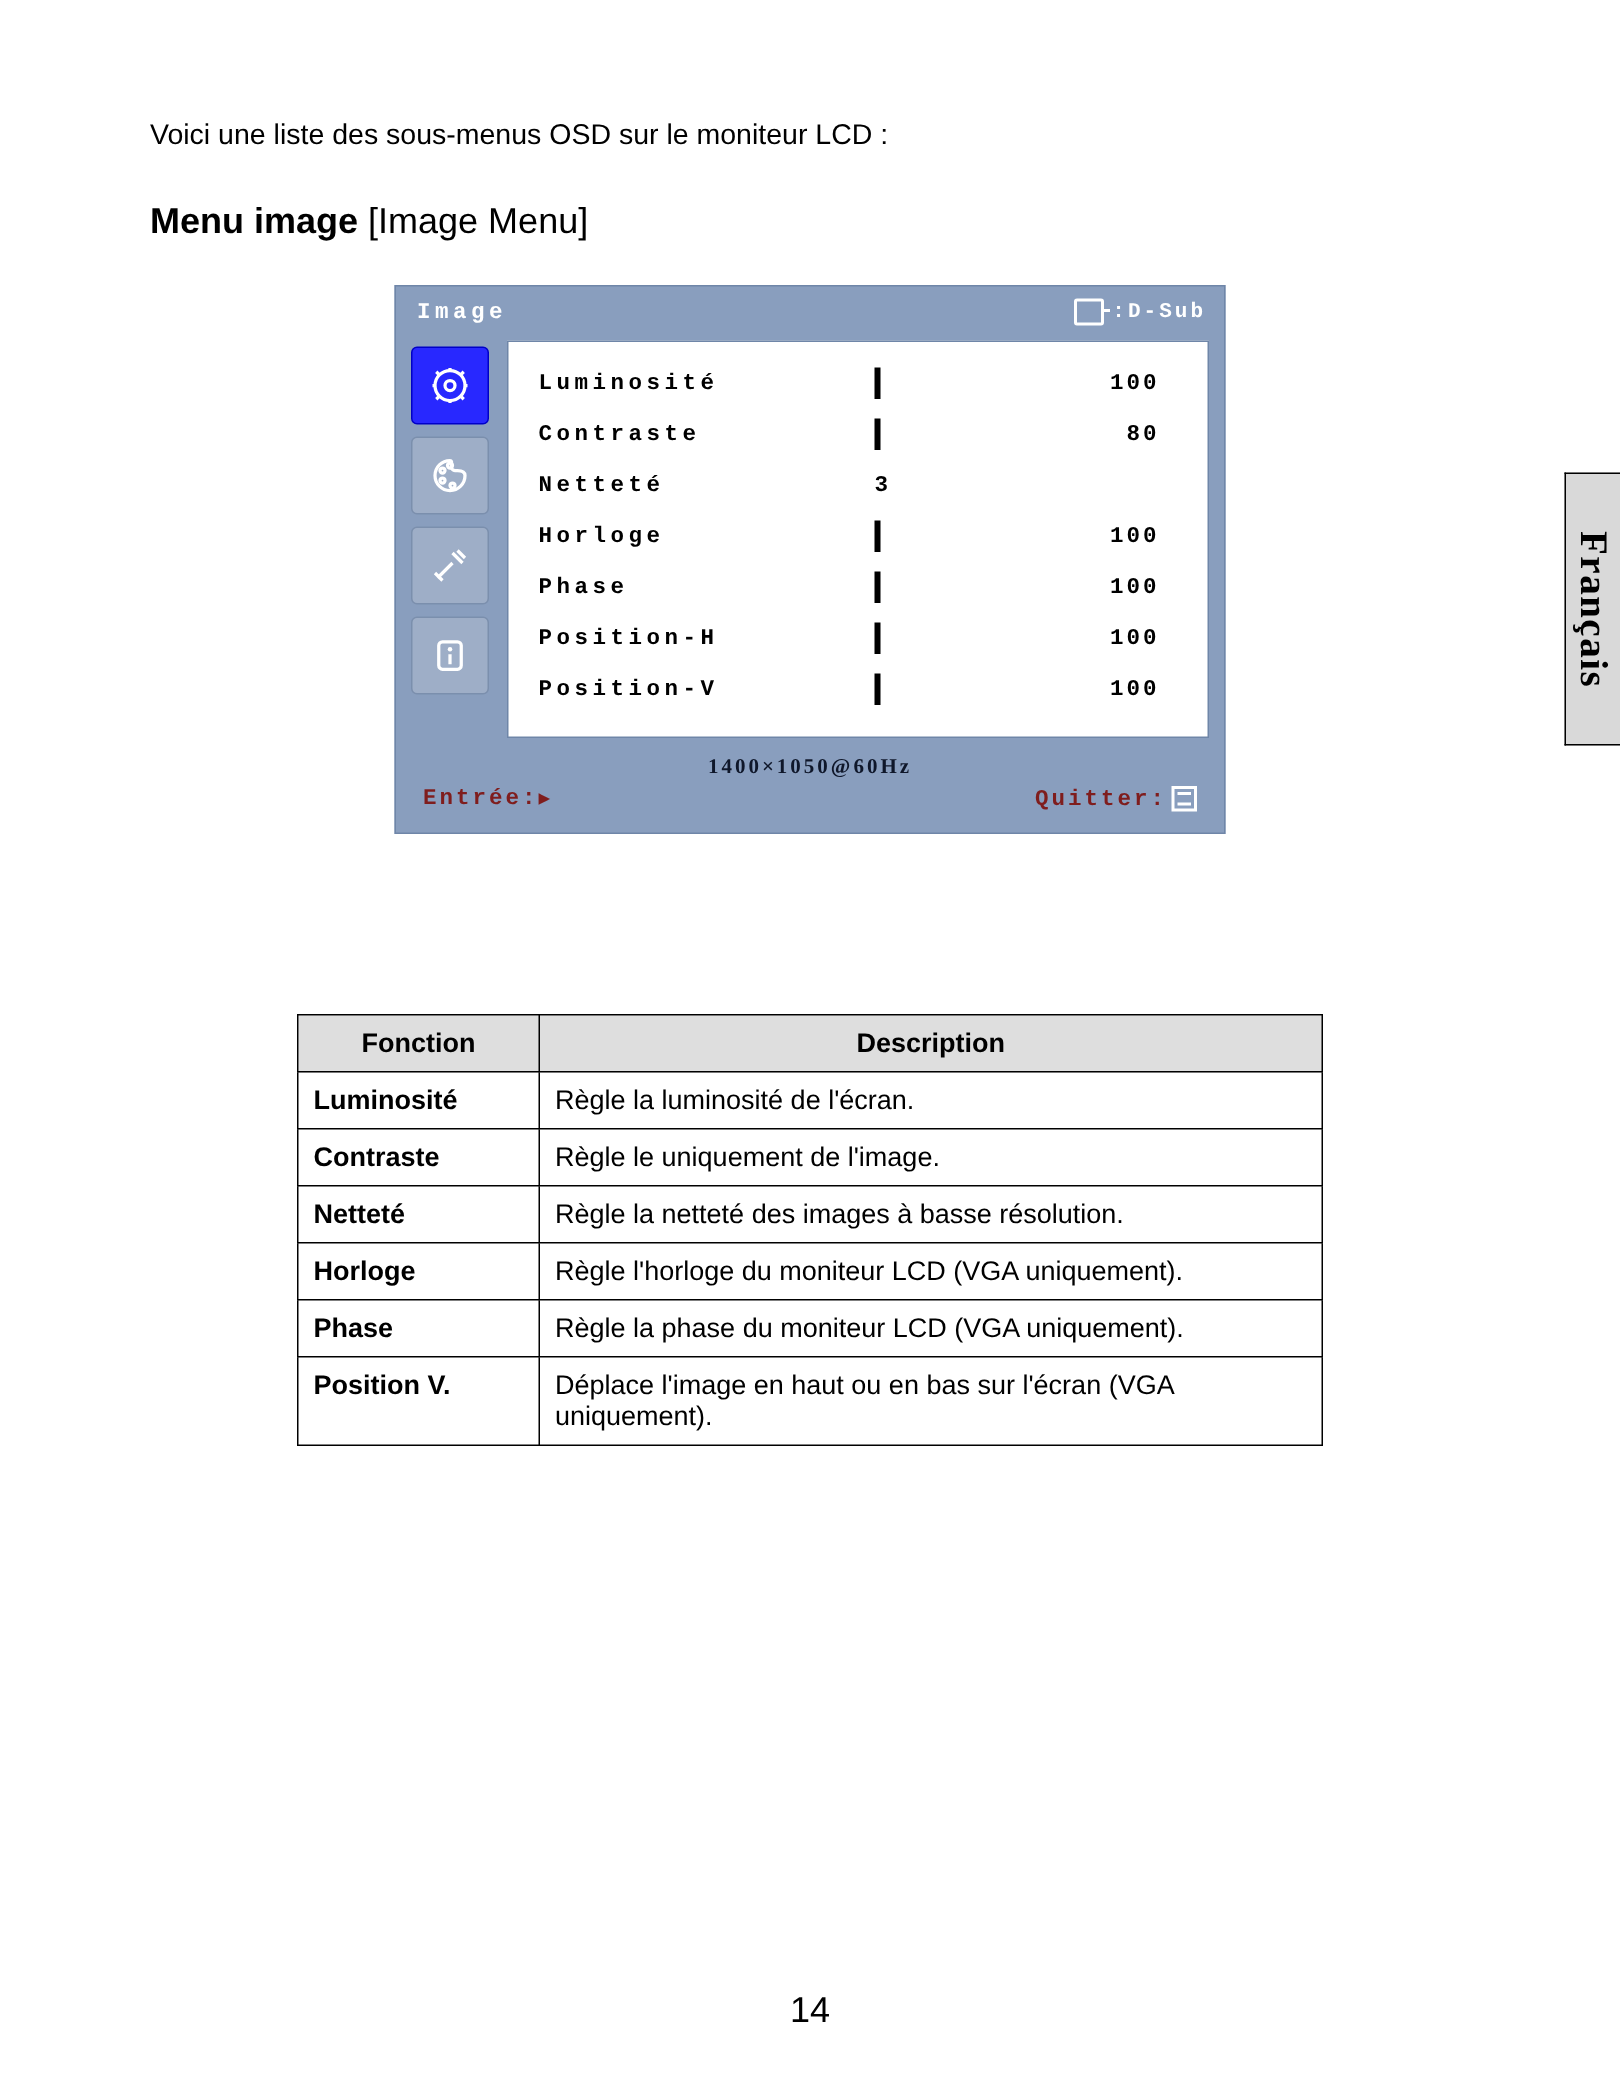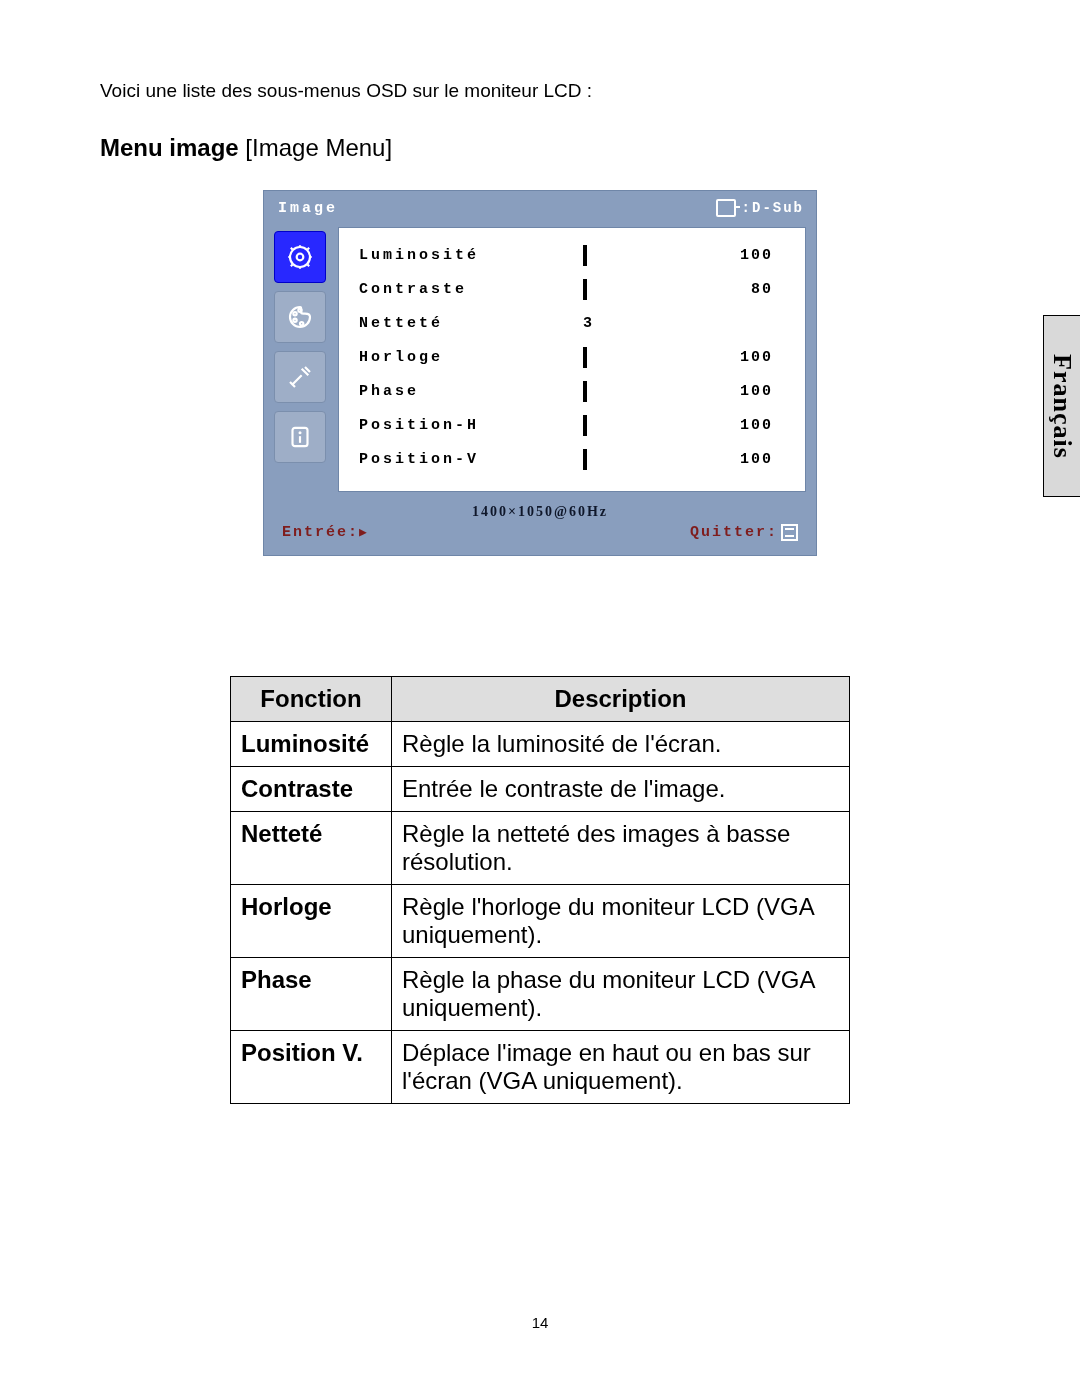--- a/index.html
+++ b/index.html
@@ -130,43 +130,43 @@
     writing-mode:vertical-rl;
     font-family:"Times New Roman",serif;
     font-size:26px;
     font-weight:bold;
     letter-spacing:1px;
   }
 
   
   .desc-table{
     border-collapse:collapse;
-    width:620px;
+    width:684px;
     margin:120px auto 0;
-    font-size:24px;
+    font-size:18px;
   }
   .desc-table th,.desc-table td{
     border:1px solid #000;
     padding:8px 10px;
     text-align:left;
     vertical-align:top;
   }
   .desc-table th{
     background:#dedede;
     font-weight:bold;
     text-align:center;
   }
   .desc-table .fn{font-weight:bold;width:140px;}
 
   .page-num{
     position:absolute;
-    bottom:66px;
+    bottom:42px;
     left:0;right:0;
     text-align:center;
-    font-size:15px;
+    font-size:24px;
   }
 </style>
 </head>
 <body>
 
 <div class="page">
 
   <p class="intro">Voici une liste des sous-menus OSD sur le moniteur LCD :</p>
 
   <h2 class="heading">
@@ -270,21 +270,21 @@
         <th>Description</th>
       </tr>
     </thead>
     <tbody>
         <tr>
           <td class="fn">Luminosité</td>
           <td>Règle la luminosité de l'écran.</td>
         </tr>
         <tr>
           <td class="fn">Contraste</td>
-          <td>Entrée le contraste de l'image.</td>
+          <td>Règle le uniquement de l'image.</td>
         </tr>
         <tr>
           <td class="fn">Netteté</td>
           <td>Règle la netteté des images à basse résolution.</td>
         </tr>
         <tr>
           <td class="fn">Horloge</td>
           <td>Règle l'horloge du moniteur LCD (VGA uniquement).</td>
         </tr>
         <tr>

